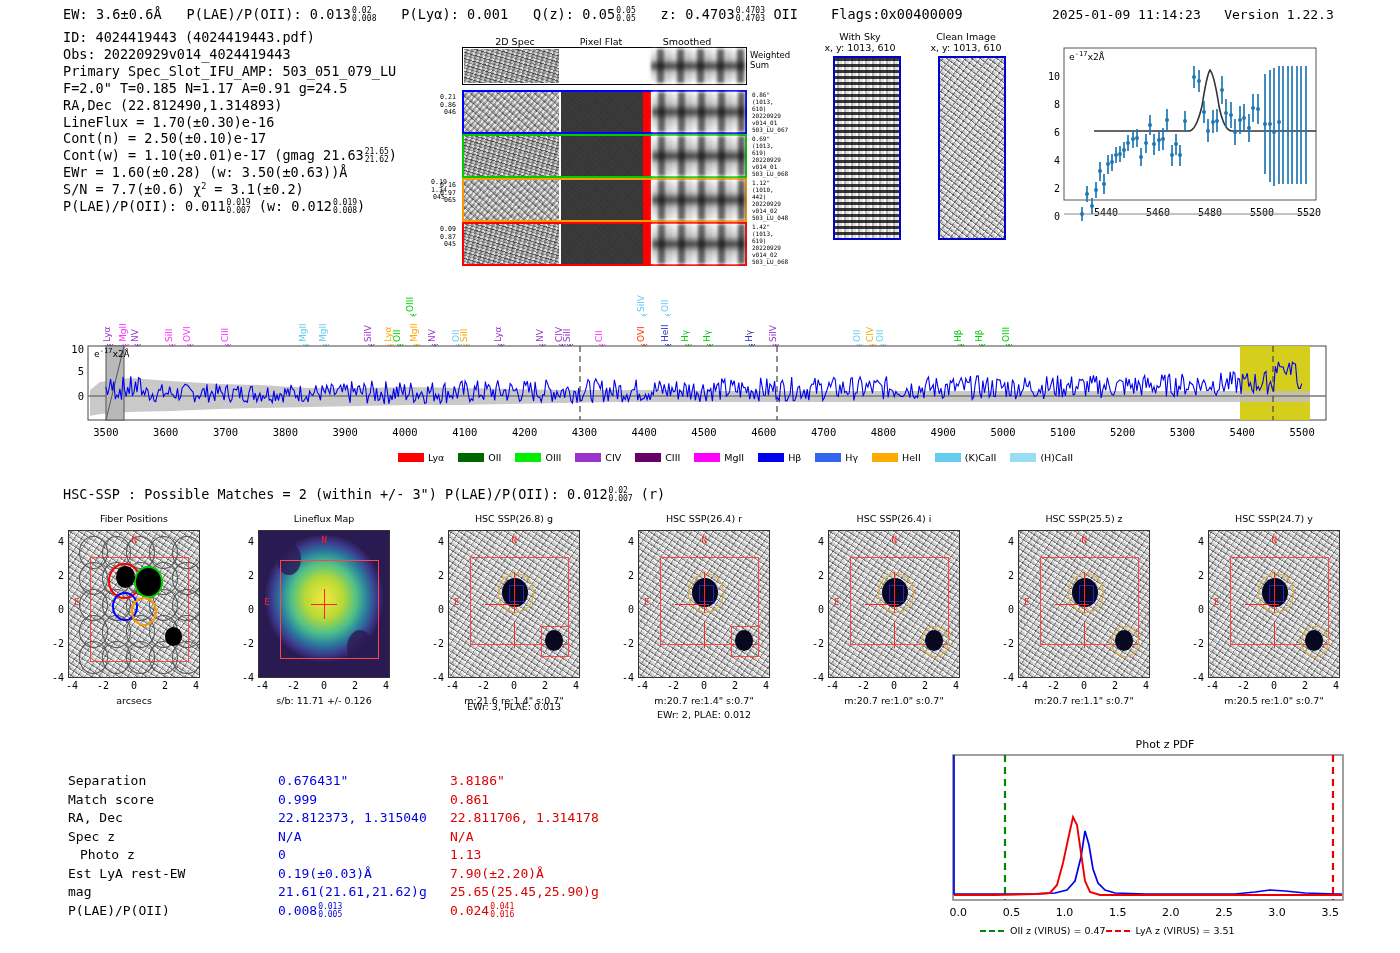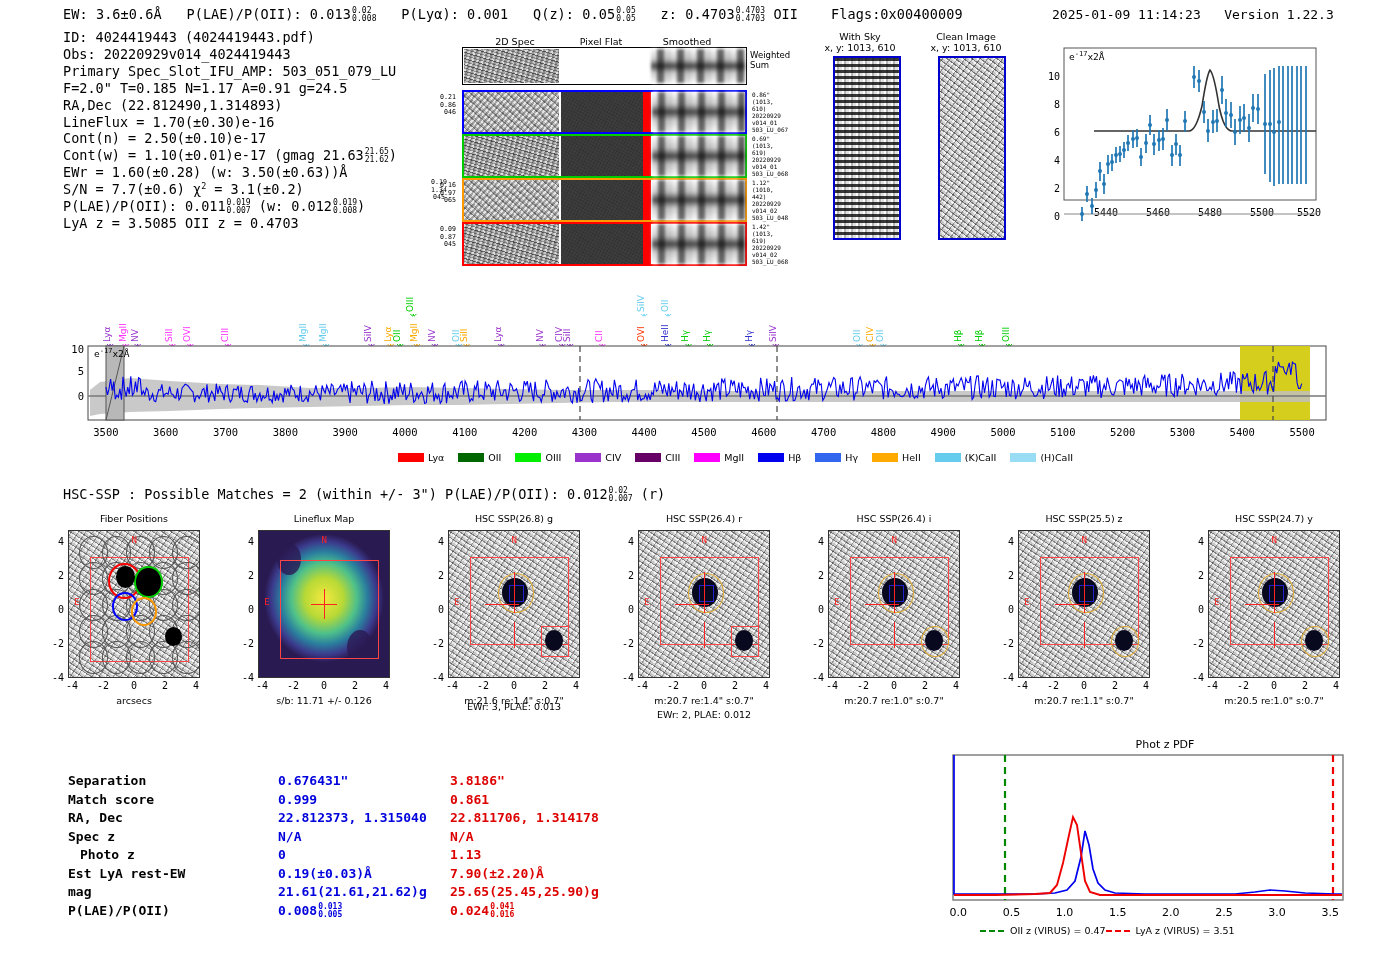--- a/index.html
+++ b/index.html
@@ -50,21 +50,21 @@
   .lgnd{display:flex;align-items:center;gap:4px;font-size:9.5px;}
   .sw{width:26px;height:9px;display:inline-block;}
   
   .cut{position:absolute;}
   .cutimg{position:absolute;background-image:
      repeating-linear-gradient(33deg,#ffffff 0 2px,#8d8d8d 2px 3px,#dadada 3px 5px),
      repeating-linear-gradient(123deg,#f7f7f7 0 2px,#a5a5a5 2px 3px,#e8e8e8 3px 6px);
      background-blend-mode:multiply;}
   .caplbl{font-size:9.5px;text-align:center;}
   
-  #tbl{font-size:13px;line-height:18.5px;font-weight:bold;}
+  #tbl{font-size:13px;line-height:18.5px;}
   .cBlue{color:#0000dd;}
   .cRed{color:#dd0000;}
 </style>
 </head>
 <body>
 
 <div class="abs mono nw" id="hdr-line">
   <span>EW: 3.6±0.6Å</span>
   &nbsp;
   <span>P(LAE)/P(OII):</span>
@@ -116,21 +116,20 @@
   <div class="nw">
     <span>P(LAE)/P(OII): 0.011</span><span class="frac">
         <span>0.019</span>
         <span>0.007</span>
       </span>
     <span>(w: 0.012</span><span class="frac">
         <span>0.019</span>
         <span>0.008</span>
       </span><span>)</span>
   </div>
-  <div class="nw">LyA z = 3.5085   OII z = 0.4703</div>
 </div>
 
 <div class="abs sans" style="top:36px;left:462px;width:290px;">
   <span class="abs ptitle" style="left:18px;width:70px;">2D Spec</span>
   <span class="abs ptitle" style="left:104px;width:70px;">Pixel Flat</span>
   <span class="abs ptitle" style="left:190px;width:70px;">Smoothed</span>
 </div>
 
 <div class="abs" style="top:47px;left:462px;width:285px;height:38px;border:1.5px solid #000;box-sizing:border-box;background:#fff;">
   <div class="abs specimg noiseA" style="left:1px;top:1px;width:95px;height:34px;"></div>

